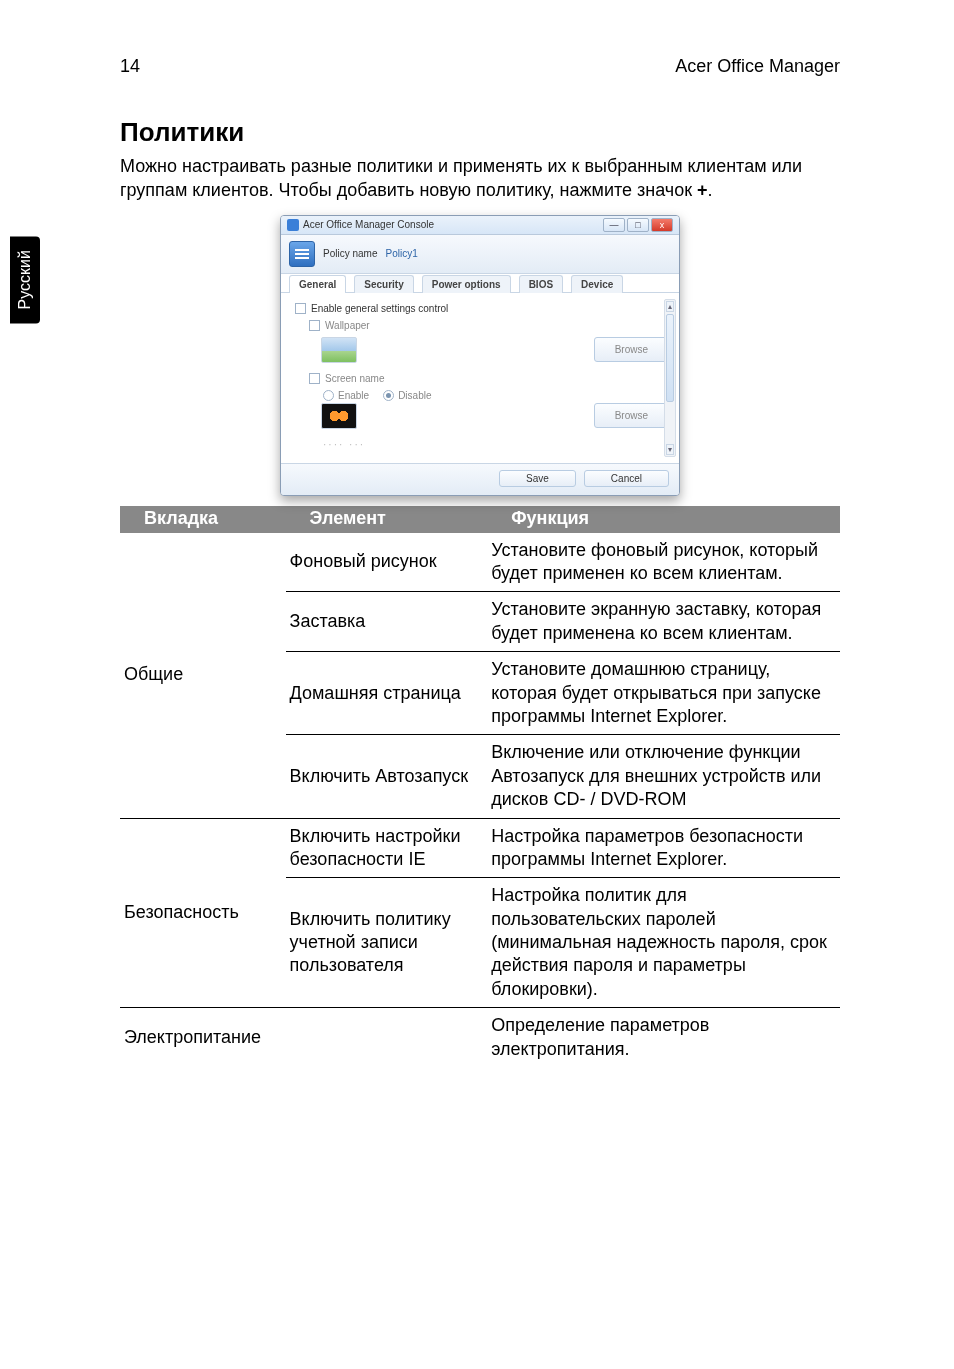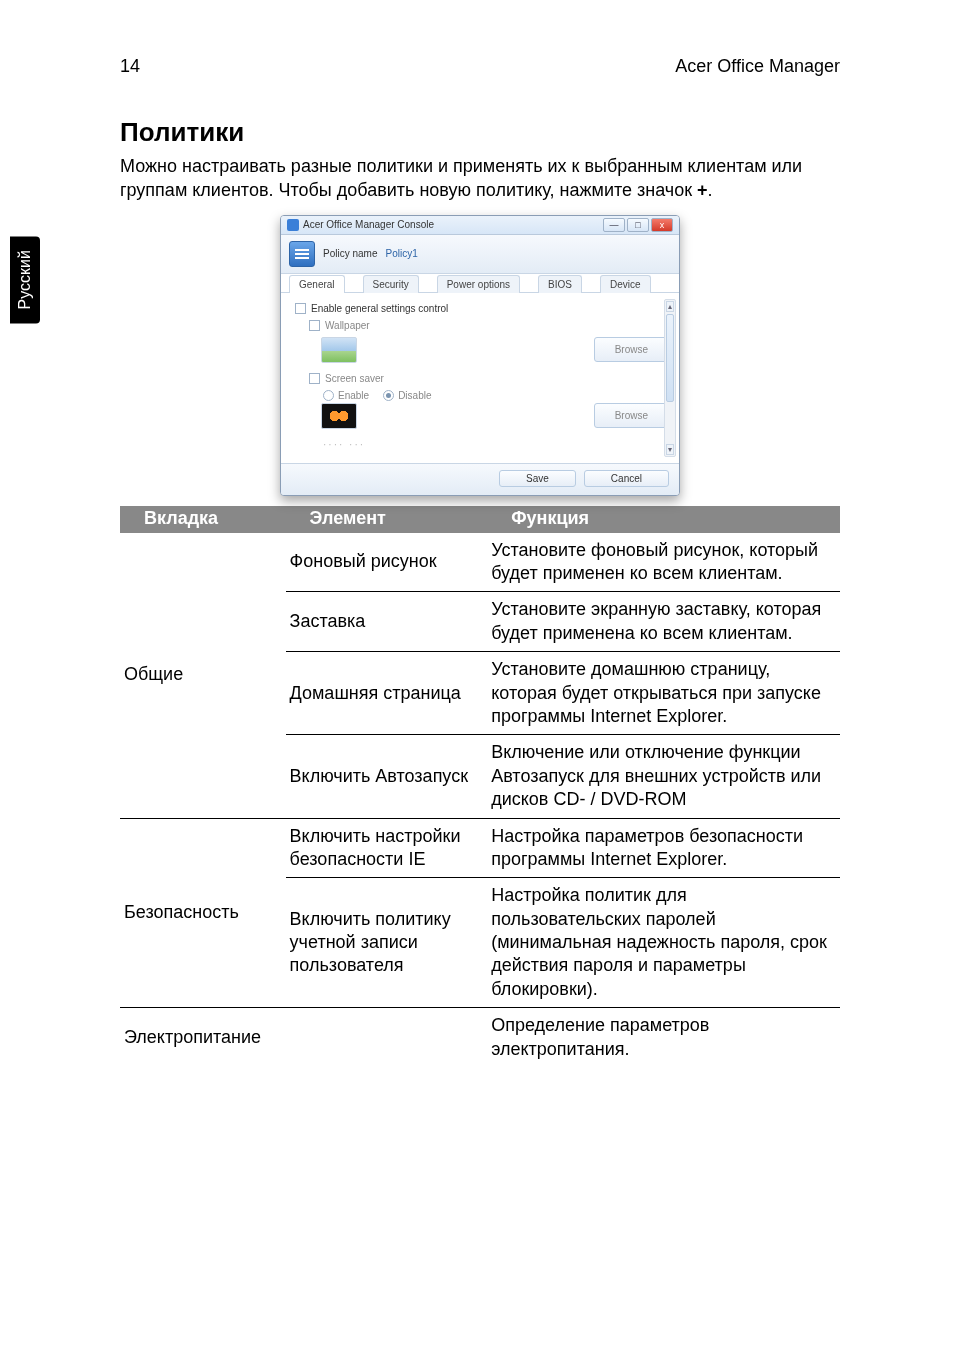--- a/index.html
+++ b/index.html
@@ -111,25 +111,26 @@
   }
   .policy-icon::after{
     content:"";
     position:absolute; left:5px; top:7px; width:14px; height:2px;
     background:#fff; box-shadow:0 4px 0 #fff, 0 8px 0 #fff;
   }
   .policy-name-label { font-size: 10px; }
   .policy-name-value { color: #2d64a7; }
   .tabs {
     display: flex;
-    gap: 16px;
+    gap: 6px;
     padding: 0 8px;
     background: #fff;
     border-bottom: 1px solid #c9d6e5;
     font-size: 10px;
+    font-weight: bold;
   }
   .tab {
     padding: 3px 9px;
     border: 1px solid #c9d6e5;
     border-bottom: none;
     background: #eef3f9;
     border-radius: 3px 3px 0 0;
     margin-right: 2px;
     position: relative;
     top: 1px;
@@ -308,21 +309,21 @@
           <span>Wallpaper</span>
         </div>
         <div class="preview-row">
           <span class="thumb wallpaper"></span>
           <span class="spacer"></span>
           <span class="small-btn">Browse</span>
         </div>
 
         <div class="chk-row sub">
           <span class="chkbox"></span>
-          <span>Screen saver</span>
+          <span>Screen name</span>
         </div>
         <div class="radio-row">
           <span class="r">
               <span class="radio"></span>
               <span>Enable</span>
             </span>
           <span class="r">
               <span class="radio on"></span>
               <span>Disable</span>
             </span>

